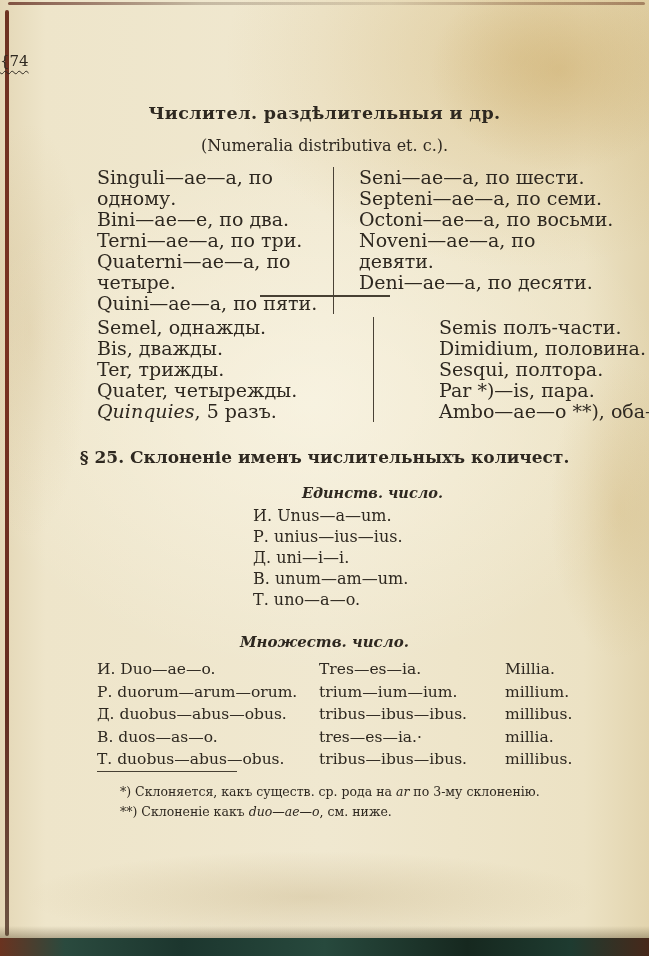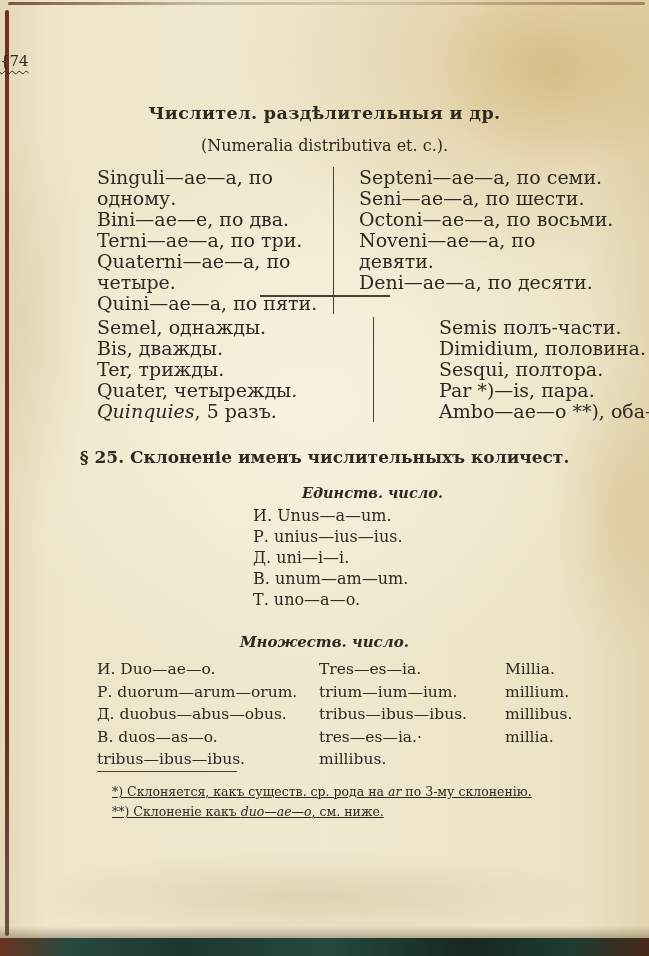--- a/index.html
+++ b/index.html
@@ -52,21 +52,21 @@
   .hdiv { position: absolute; top: 295px; left: 50%; transform: translateX(-50%); width: 130px; height: 2px; background: #474033; }
 
   .sec-heading { position: absolute; top: 447px; width: 100%; text-align: center; font-weight: bold; font-size: 17px; }
   .sing-head { position: absolute; top: 484px; width: 100%; text-align: center; font-style: italic; font-weight: bold; font-size: 14.5px; padding-left: 48px; }
   .sing-list { position: absolute; top: 505px; left: 253px; font-size: 16px; line-height: 21px; }
 
   .plural-head { position: absolute; top: 633px; width: 100%; text-align: center; font-style: italic; font-weight: bold; font-size: 15px; }
   .plural-table { position: absolute; top: 658px; left: 97px; display: grid; grid-template-columns: 222px 186px 130px; font-size: 15.5px; line-height: 22.5px; }
 
   .fn-rule { position: absolute; top: 771px; left: 97px; width: 140px; height: 1px; background: #474033; }
-  .footnote { position: absolute; left: 112px; font-size: 12.5px; line-height: 18px; text-decoration: underline; }
+  .footnote { position: absolute; left: 120px; font-size: 12.5px; line-height: 18px; }
   .fn-1 { top: 783px; }
   .fn-2 { top: 803px; }
 </style>
 </head>
 <body>
 
 <div class="page">
 
   <div class="stain stain1"></div>
   <div class="stain stain2"></div>
@@ -87,22 +87,22 @@
   <div class="block block-1">
     <ul class="colL">
       <li>Singuli—ae—a, по одному.</li>
       <li>Bini—ae—e, по два.</li>
       <li>Terni—ae—a, по три.</li>
       <li>Quaterni—ae—a, по четыре.</li>
       <li>Quini—ae—a, по пяти.</li>
     </ul>
     <div class="vline"></div>
     <ul class="colR">
+      <li>Seni—ae—a, по шести.</li>
       <li>Septeni—ae—a, по семи.</li>
-      <li>Seni—ae—a, по шести.</li>
       <li>Octoni—ae—a, по восьми.</li>
       <li>Noveni—ae—a, по девяти.</li>
       <li>Deni—ae—a, по десяти.</li>
     </ul>
   </div>
 
   <div class="hdiv"></div>
 
   <div class="block block-2">
     <ul class="colL">
@@ -141,20 +141,21 @@
     <div>Millia.</div>
     <div>Р. duorum—arum—orum.</div>
     <div>trium—ium—ium.</div>
     <div>millium.</div>
     <div>Д. duobus—abus—obus.</div>
     <div>tribus—ibus—ibus.</div>
     <div>millibus.</div>
     <div>В. duos—as—o.</div>
     <div>tres—es—ia.·</div>
     <div>millia.</div>
+    <div>Т. duobus—abus—obus.</div>
     <div>tribus—ibus—ibus.</div>
     <div>millibus.</div>
   </div>
 
   <div class="fn-rule"></div>
 
   <div class="footnote fn-1">
     <span>*) Склоняется, какъ существ. ср. рода на </span><i>ar</i><span> по 3-му склоненію.</span>
   </div>
   <div class="footnote fn-2">

